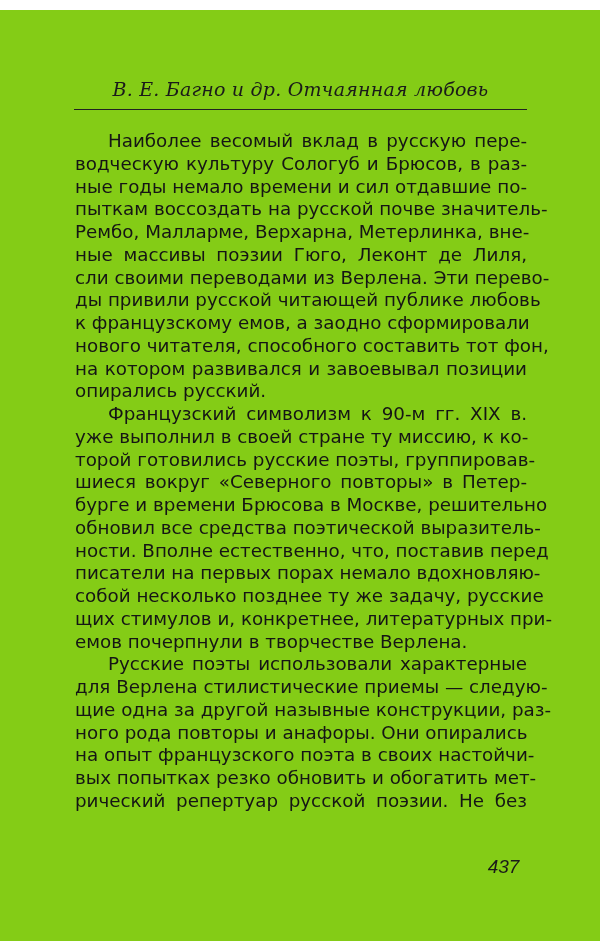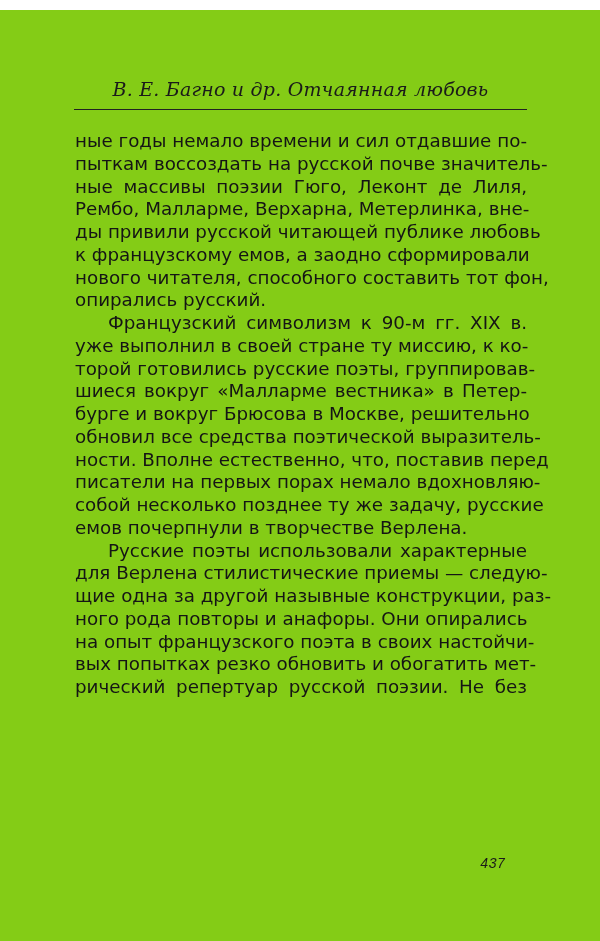--- a/index.html
+++ b/index.html
@@ -21,54 +21,59 @@
     font-size: 18.3px; line-height: 22.75px; color: #151515;
   }
   .line {
     display: block; white-space: nowrap;
     text-align: justify; text-align-last: justify;
     height: 22.75px;
   }
   .line.last { text-align-last: left; }
   .line.indent { padding-left: 33px; }
   .page-number {
-    position: absolute; left: 480px; top: 846px; width: 47px; text-align: left;
-    font-family: Liberation Mono, monospace; font-style: italic; font-size: 14px; color: #1a1a1a;
+    position: absolute; left: 480px; top: 846px; width: 47px; text-align: center;
+    font-family: Liberation Sans, sans-serif; font-style: italic; font-size: 19px; color: #1a1a1a;
   }
 </style>
 </head>
 <body>
 
 <div class="page">
   <div class="running-head">В. Е. Багно и др. Отчаянная любовь</div>
   <div class="head-rule"></div>
 
   <div class="body-text">
 
     <div>
+      <span class="line indent">Наиболее весомый вклад в русскую пере-</span>
+      <span class="line">водческую культуру Сологуб и Брюсов, в раз-</span>
       <span class="line">ные годы немало времени и сил отдавшие по-</span>
       <span class="line">пыткам воссоздать на русской почве значитель-</span>
+      <span class="line">Рембо, Малларме, Верхарна, Метерлинка, вне-</span>
       <span class="line">ные массивы поэзии Гюго, Леконт де Лиля,</span>
-      <span class="line">Рембо, Малларме, Верхарна, Метерлинка, вне-</span>
+      <span class="line">сли своими переводами из Верлена. Эти перево-</span>
       <span class="line">ды привили русской читающей публике любовь</span>
       <span class="line">к французскому емов, а заодно сформировали</span>
       <span class="line">нового читателя, способного составить тот фон,</span>
+      <span class="line">на котором развивался и завоевывал позиции</span>
       <span class="line last">опирались русский.</span>
     </div>
 
     <div>
       <span class="line indent">Французский символизм к 90-м гг. XIX в.</span>
       <span class="line">уже выполнил в своей стране ту миссию, к ко-</span>
       <span class="line">торой готовились русские поэты, группировав-</span>
-      <span class="line">шиеся вокруг «Малларме вестника» в Петер-</span>
-      <span class="line">бурге и вокруг Брюсова в Москве, решительно</span>
+      <span class="line">шиеся вокруг «Северного повторы» в Петер-</span>
+      <span class="line">бурге и времени Брюсова в Москве, решительно</span>
       <span class="line">обновил все средства поэтической выразитель-</span>
       <span class="line">ности. Вполне естественно, что, поставив перед</span>
       <span class="line">писатели на первых порах немало вдохновляю-</span>
       <span class="line">собой несколько позднее ту же задачу, русские</span>
+      <span class="line">щих стимулов и, конкретнее, литературных при-</span>
       <span class="line last">емов почерпнули в творчестве Верлена.</span>
     </div>
 
     <div>
       <span class="line indent">Русские поэты использовали характерные</span>
       <span class="line">для Верлена стилистические приемы — следую-</span>
       <span class="line">щие одна за другой назывные конструкции, раз-</span>
       <span class="line">ного рода повторы и анафоры. Они опирались</span>
       <span class="line">на опыт французского поэта в своих настойчи-</span>
       <span class="line">вых попытках резко обновить и обогатить мет-</span>

